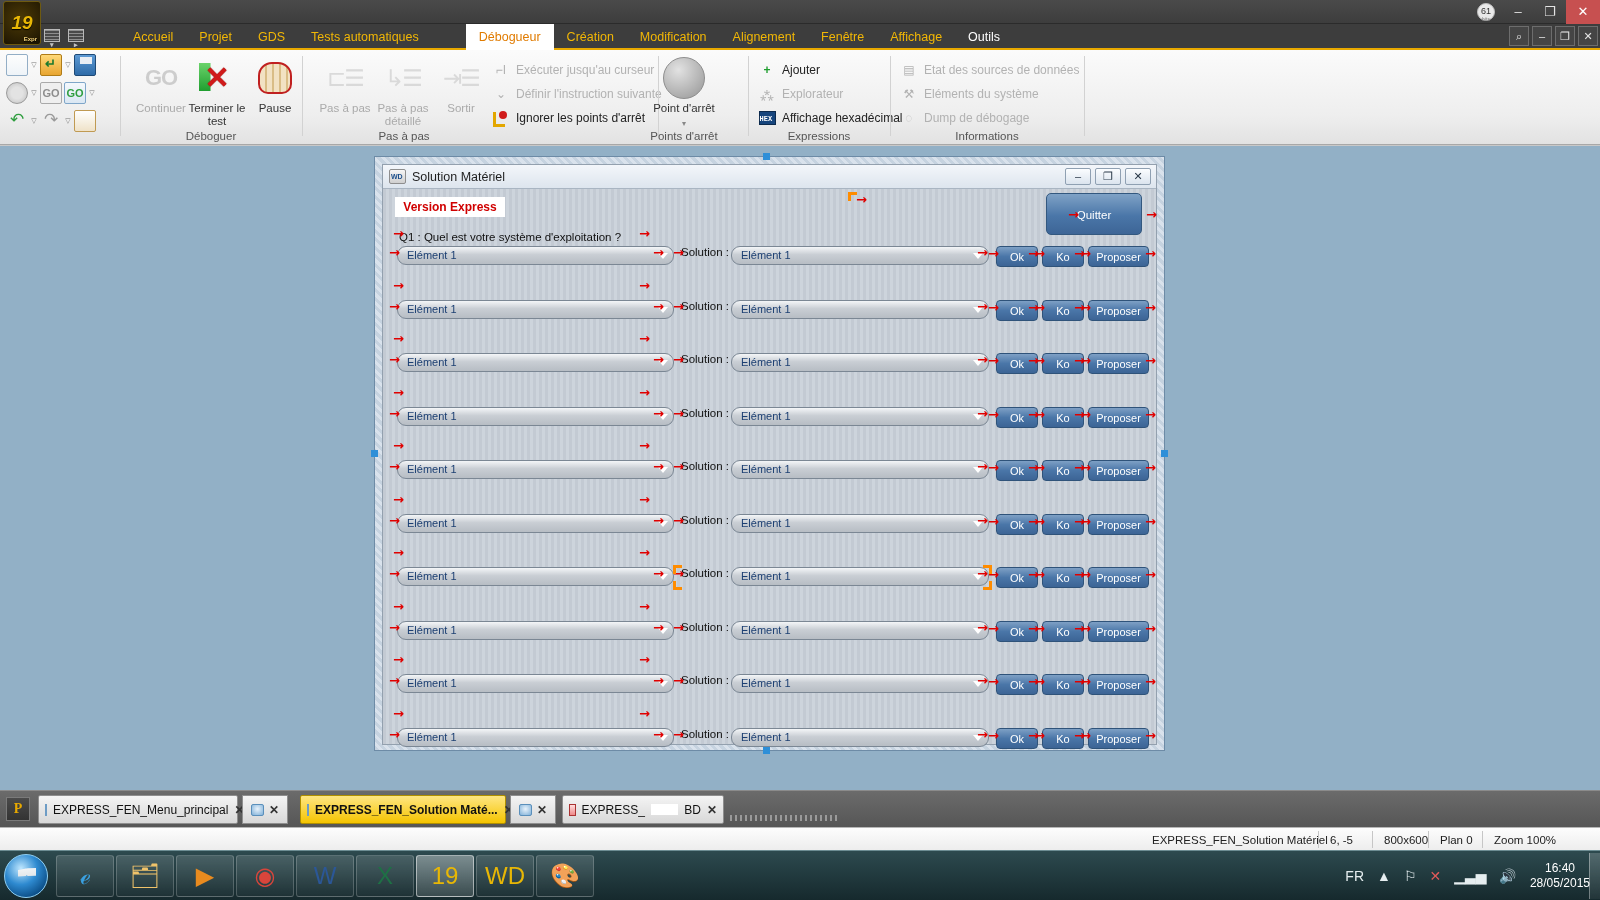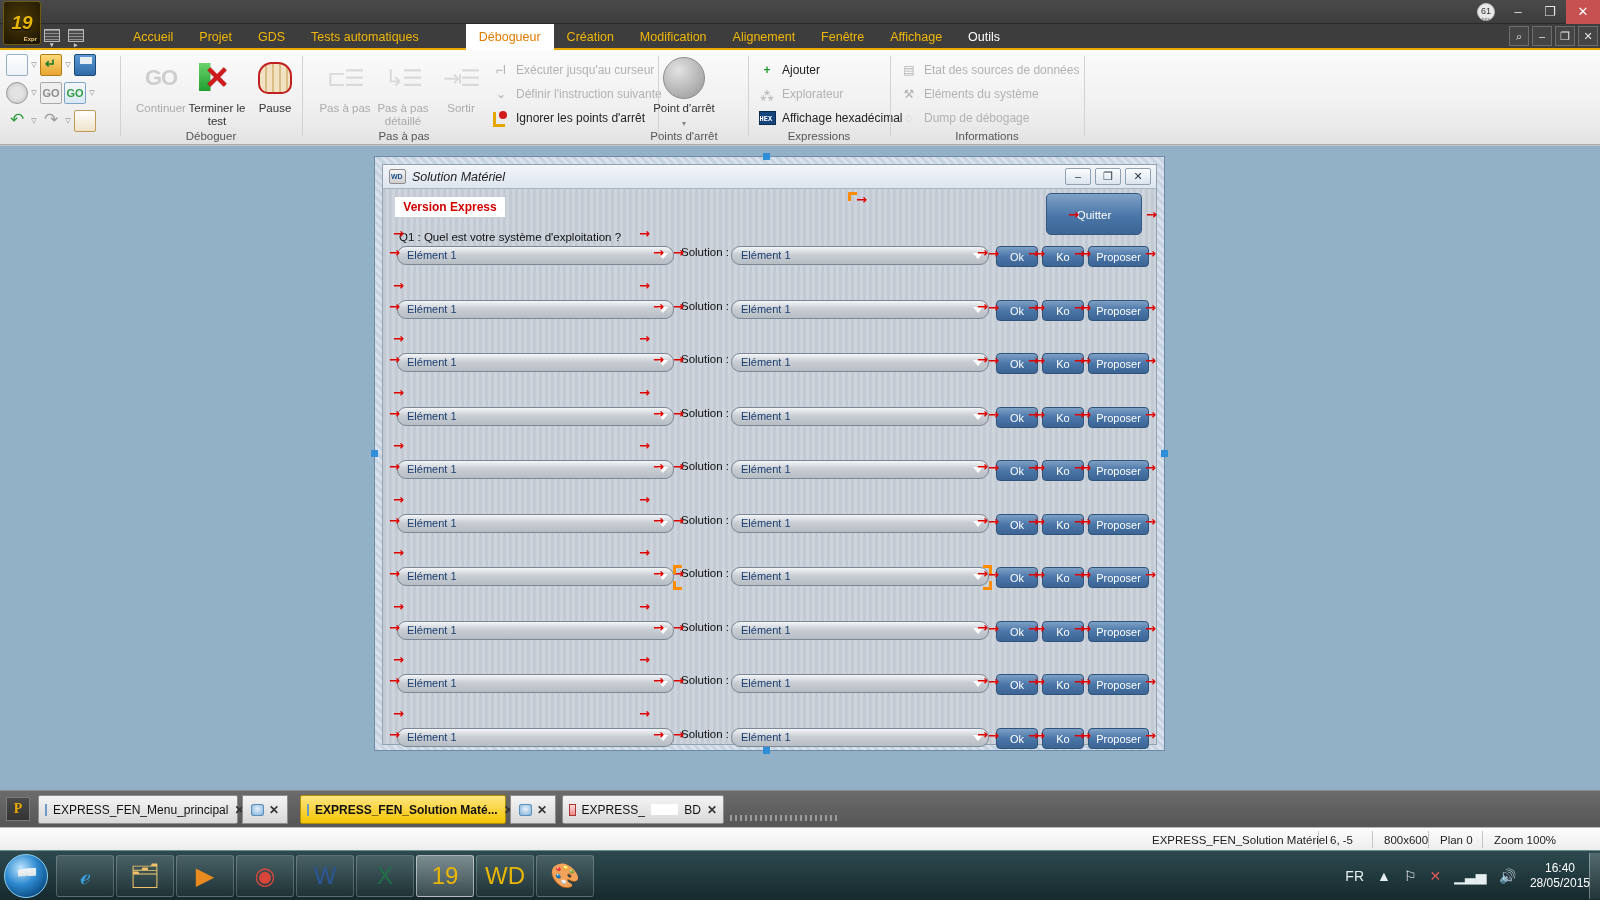--- a/index.html
+++ b/index.html
@@ -167,21 +167,21 @@
     position:absolute; left:0; top:0; width:100%; height:24px;
     background:linear-gradient(#f3f6fa,#dde5ee);
     border-bottom:1px solid #a9b5c2;
     display:flex; align-items:center;
   }
   .fw-icon{
     width:17px; height:15px; margin:0 6px 0 6px; border-radius:2px;
     background:linear-gradient(#f6f6f6,#cfcfcf); border:1px solid #8e8e8e; position:relative;
   }
   .fw-icon:after{content:"WD";position:absolute;left:1px;top:1px;font:bold 7px/12px "Liberation Sans",sans-serif;color:#1b4f8c;}
-  .fw-title-text{ font-size:12.5px; color:#1e1e1e;font-style:italic;}
+  .fw-title-text{ font-size:12.5px; color:#1e1e1e;}
   .fw-btns{ position:absolute; right:5px; top:3px; display:flex; gap:4px;}
   .fwb{
     width:26px; height:17px; border:1px solid #8fa0b2; border-radius:2px;
     background:linear-gradient(#fbfdff,#dbe4ee);
     font-size:11px; color:#2b3a49; text-align:center; line-height:15px;
   }
   .express-tag{
     position:absolute; left:12px; top:32px; width:110px; height:20px;
     background:#ffffff; color:#d00000; font:bold 12px/20px "Liberation Sans",sans-serif;
     text-align:center;

